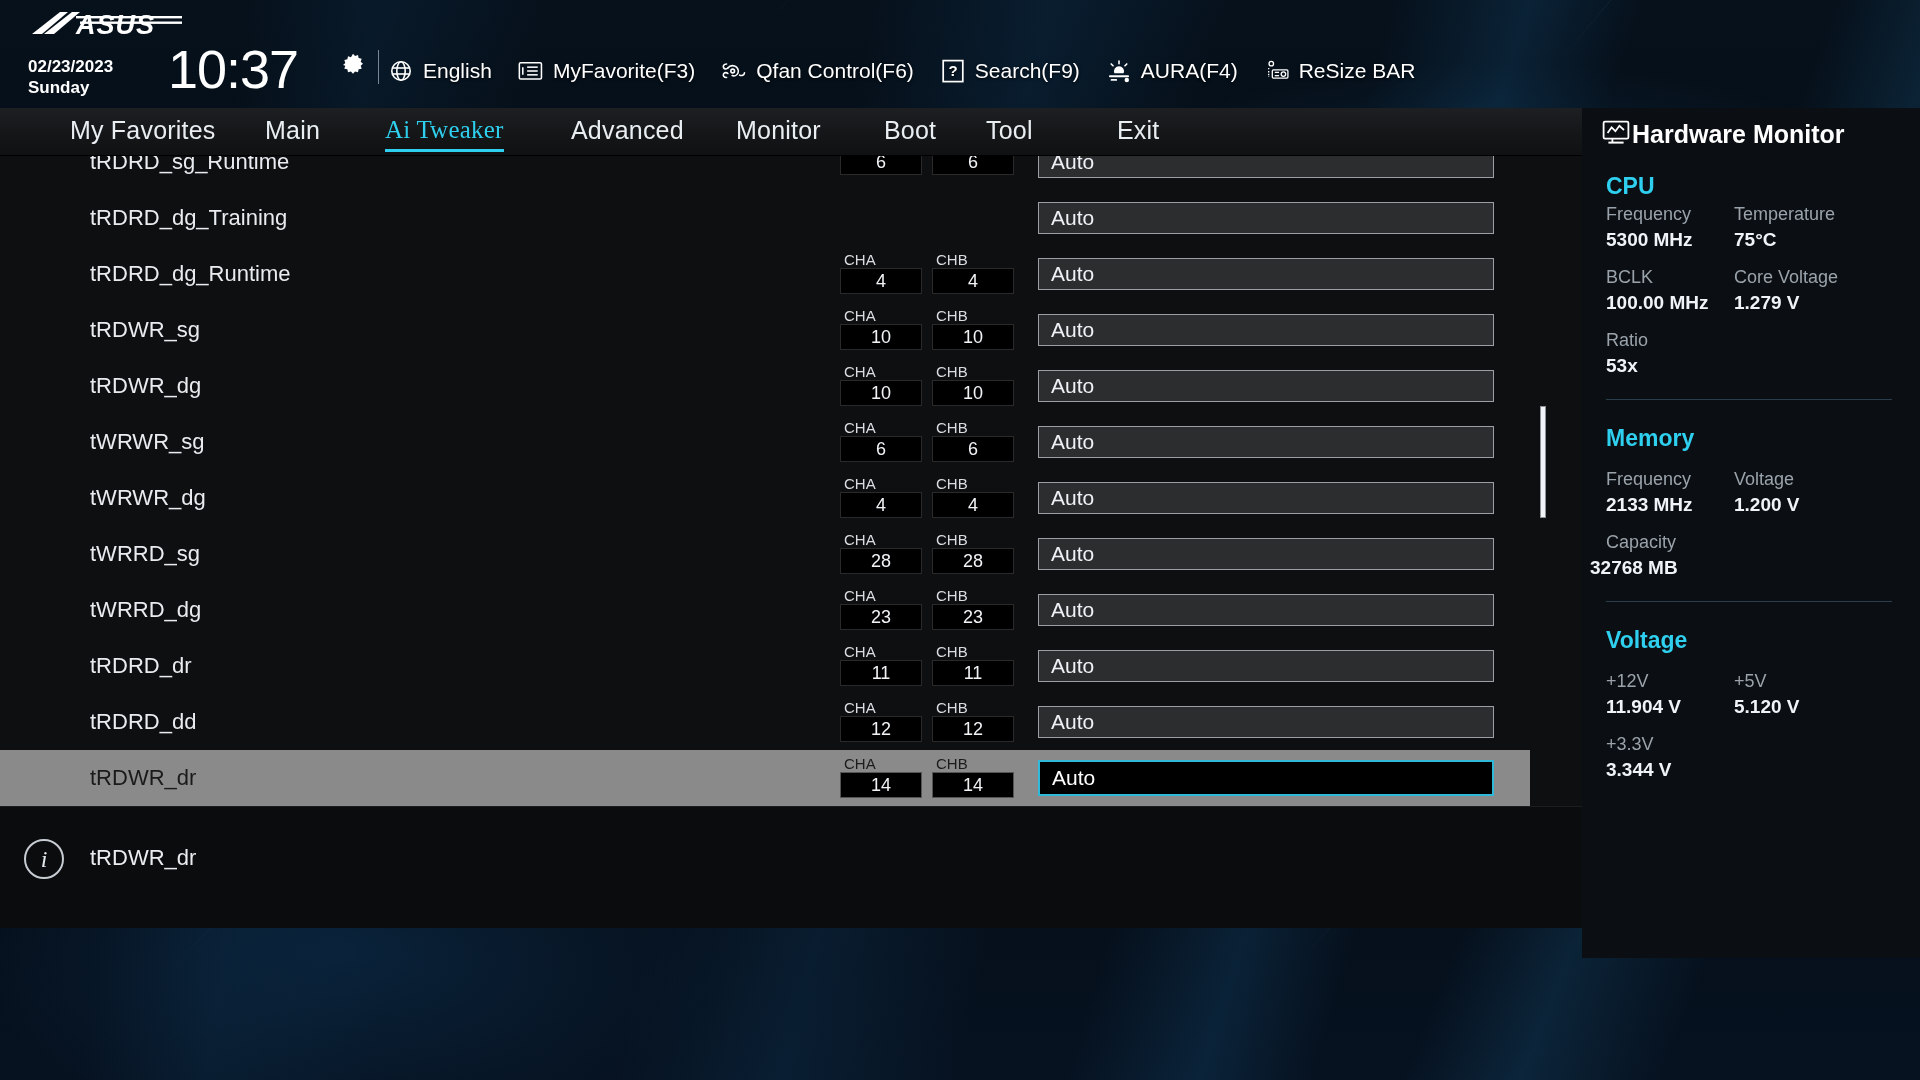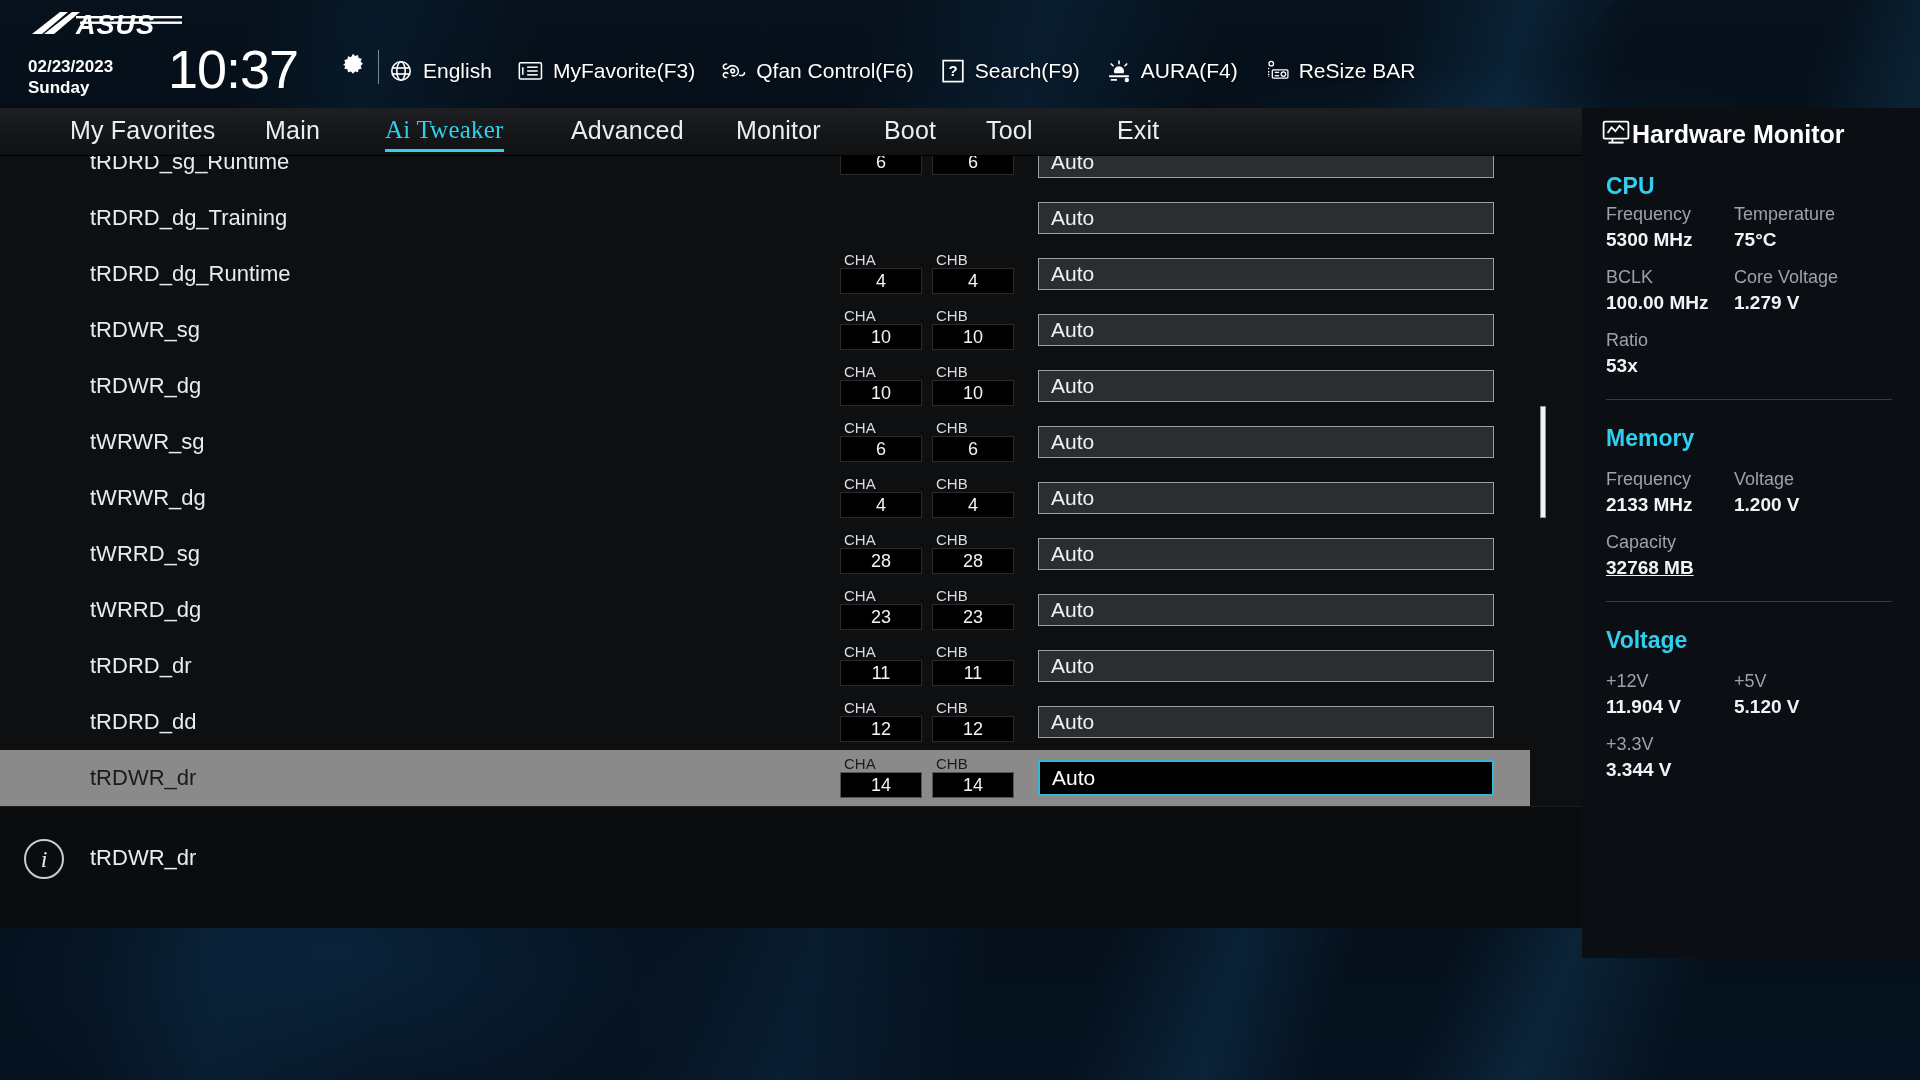--- a/index.html
+++ b/index.html
@@ -460,21 +460,21 @@
         <div class="hw-val" style="left: 152px; top: 184px;">1.279 V</div>
         <div class="hw-lbl" style="left: 24px; top: 222px;">Ratio</div>
         <div class="hw-val" style="left: 24px; top: 247px;">53x</div>
         <div class="hw-rule" style="top: 291px;"></div>
         <div class="hw-sec" style="top: 317px;">Memory</div>
         <div class="hw-lbl" style="left: 24px; top: 361px;">Frequency</div>
         <div class="hw-val" style="left: 24px; top: 386px;">2133 MHz</div>
         <div class="hw-lbl" style="left: 152px; top: 361px;">Voltage</div>
         <div class="hw-val" style="left: 152px; top: 386px;">1.200 V</div>
         <div class="hw-lbl" style="left: 24px; top: 424px;">Capacity</div>
-        <div class="hw-val" style="left: 24px; top: 449px; text-decoration: underline;">32768 MB</div>
+        <div class="hw-val" style="left: 8px; top: 449px;">32768 MB</div>
         <div class="hw-rule" style="top: 493px;"></div>
         <div class="hw-sec" style="top: 519px;">Voltage</div>
         <div class="hw-lbl" style="left: 24px; top: 563px;">+12V</div>
         <div class="hw-val" style="left: 24px; top: 588px;">11.904 V</div>
         <div class="hw-lbl" style="left: 152px; top: 563px;">+5V</div>
         <div class="hw-val" style="left: 152px; top: 588px;">5.120 V</div>
         <div class="hw-lbl" style="left: 24px; top: 626px;">+3.3V</div>
         <div class="hw-val" style="left: 24px; top: 651px;">3.344 V</div>
       </div>
   </div>

